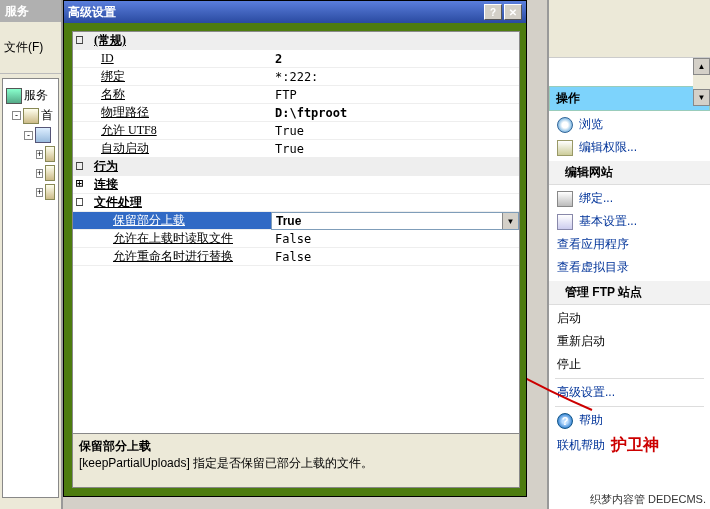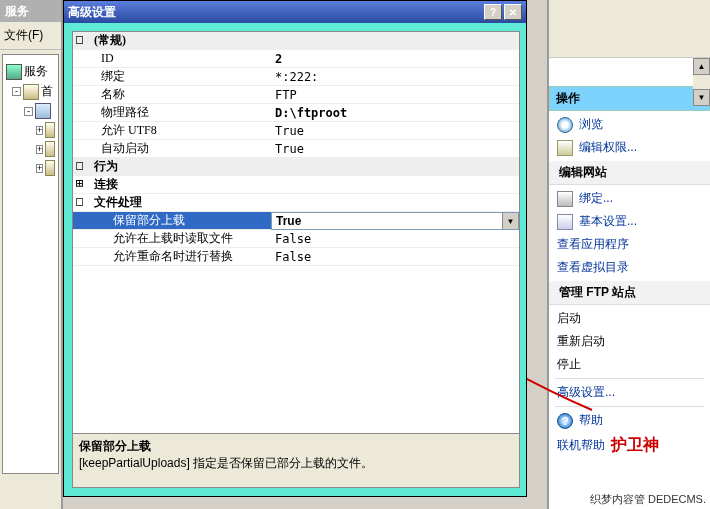--- a/index.html
+++ b/index.html
@@ -1,53 +1,53 @@
 <!DOCTYPE html>
 <html><head>
 <meta charset="utf-8">
 <style>
   * { box-sizing: border-box; font-family: "Microsoft YaHei", SimSun, Arial, sans-serif; font-size: 12px; margin: 0; padding: 0; }
   body { background: #d4d0c8; width: 710px; height: 509px; overflow: hidden; position: relative; }
   .root { display: flex; width: 100%; height: 100%; }
   .left-pane { width: 63px; height: 100%; border-right: 2px solid #999; background: #ece9d8; position: relative; }
   .left-title { background: #b0b0b0; color: #fff; height: 22px; padding: 3px 5px; font-weight: bold; }
-  .left-menu { padding: 5px 4px; border-bottom: 1px solid #bbb; }
+  .left-menu { padding: 17px 4px; border-bottom: 1px solid #bbb; }
   .tree { padding: 5px 3px; background: #fff; margin: 4px 2px; height: 420px; border: 1px solid #888; }
   .tree-item { display: flex; align-items: center; gap: 2px; margin: 3px 0; }
   .tree-ico { width: 16px; height: 16px; display: inline-block; }
   .tree-ico.server { background: linear-gradient(#8fc, #5a8); border: 1px solid #555; }
   .tree-ico.folder { background: linear-gradient(#ffe, #cb8); border: 1px solid #885; }
   .tree-ico.site { background: linear-gradient(#def, #9bd); border: 1px solid #557; }
   .tree-exp { width: 9px; height: 9px; border: 1px solid #888; display: inline-flex; align-items: center; justify-content: center; font-size: 9px; line-height: 1; cursor: pointer; }
 
-  .dialog { position: absolute; left: 63px; top: 0; width: 464px; height: 497px; background: #5eead4; border: 1px solid #000; z-index: 10; }
+  .dialog { position: absolute; left: 63px; top: 0; width: 464px; height: 497px; background: #4d7c0f; border: 1px solid #000; z-index: 10; }
   .dlg-title { background: linear-gradient(#5a7edc, #2a4aa0); color: #fff; height: 22px; display: flex; align-items: center; padding: 0 4px; }
   .dlg-title-txt { flex: 1; font-weight: bold; }
   .dlg-title-btn { width: 18px; height: 16px; background: #d4d0c8; border: 1px solid #fff; border-right-color: #555; border-bottom-color: #555; margin-left: 2px; display: flex; align-items: center; justify-content: center; font-size: 10px; font-weight: bold; cursor: pointer; }
   .dlg-body { padding: 8px; }
   .prop-grid { width: 448px; height: 414px; background: #fff; border: 1px solid #888; overflow: hidden; position: relative; }
   .pg-row { display: flex; height: 18px; border-bottom: 1px solid #eee; }
-  .pg-label { width: 198px; padding-left: 8px; display: flex; align-items: center; font-family: SimSun; }
+  .pg-label { width: 198px; padding-left: 8px; display: flex; align-items: center; font-family: SimSun; text-decoration: underline; }
   .pg-val { flex: 1; padding-left: 4px; display: flex; align-items: center; font-family: Consolas, SimSun, monospace; font-weight: bold; }
   .pg-cat { background: #eee; font-weight: bold; }
   .pg-cat .pg-exp { width: 13px; text-align: center; font-family: monospace; }
   .pg-indent1 { padding-left: 28px; }
   .pg-indent2 { padding-left: 40px; }
   .pg-selected .pg-label { background: #316ac5; color: #fff; }
   .pg-selected .pg-val { border: 1px solid #7f9db9; height: 18px; position: relative; }
   .pg-selected .pg-drop { position: absolute; right: 0; top: 0; width: 16px; height: 100%; background: #d4d0c8; border-left: 1px solid #888; display: flex; align-items: center; justify-content: center; font-size: 8px; cursor: pointer; }
   .desc-box { position: absolute; left: 8px; bottom: 8px; width: 448px; height: 55px; background: #ece9d8; border: 1px solid #888; padding: 4px 6px; }
   .desc-title { font-weight: bold; }
 
   .right-pane { position: absolute; right: 0; top: 0; width: 163px; height: 100%; background: #fff; border-left: 2px solid #999; }
   .right-blank { height: 58px; border-bottom: 1px solid #ccc; background: #ece9d8; }
   .right-scroll { position: absolute; right: 0; top: 58px; width: 17px; height: 48px; background: #ece9d8; }
   .right-sb-btn { width: 17px; height: 17px; background: #d4d0c8; border: 1px solid #888; display: flex; align-items: center; justify-content: center; font-size: 8px; }
   .act-header { background: #7dd3fc; border: 1px solid #9cb; padding: 3px 6px; font-weight: bold; margin-top: 28px; }
-  .act-sub { background: #f2f2f2; padding: 3px 10px; font-weight: bold; border-bottom: 1px solid #ddd; }
+  .act-sub { background: #f2f2f2; padding: 3px 16px; font-weight: bold; border-bottom: 1px solid #ddd; }
   .act-list { padding: 2px 0; }
   .act-item { display: flex; align-items: center; gap: 6px; padding: 3px 8px; cursor: pointer; color: #003399; }
   .act-item.plain { color: #000; }
   .act-ico { width: 16px; height: 16px; display: inline-block; }
   .ico-browse { background: radial-gradient(circle,#fff 30%,#6ad 80%); border-radius: 50%; border: 1px solid #369; }
   .ico-perm { background: linear-gradient(#fff,#cc9); border: 1px solid #996; }
   .ico-bind { background: linear-gradient(#fff,#bbb); border: 1px solid #888; }
   .ico-basic { background: linear-gradient(#fff,#cce); border: 1px solid #88a; }
   .ico-help { background: radial-gradient(circle,#bdf 30%,#27c 80%); border-radius: 50%; border: 1px solid #158; color: #fff; text-align: center; line-height: 14px; font-weight: bold; font-size: 11px; }
   .watermark { color: #c00; font-weight: bold; font-size: 16px; }

